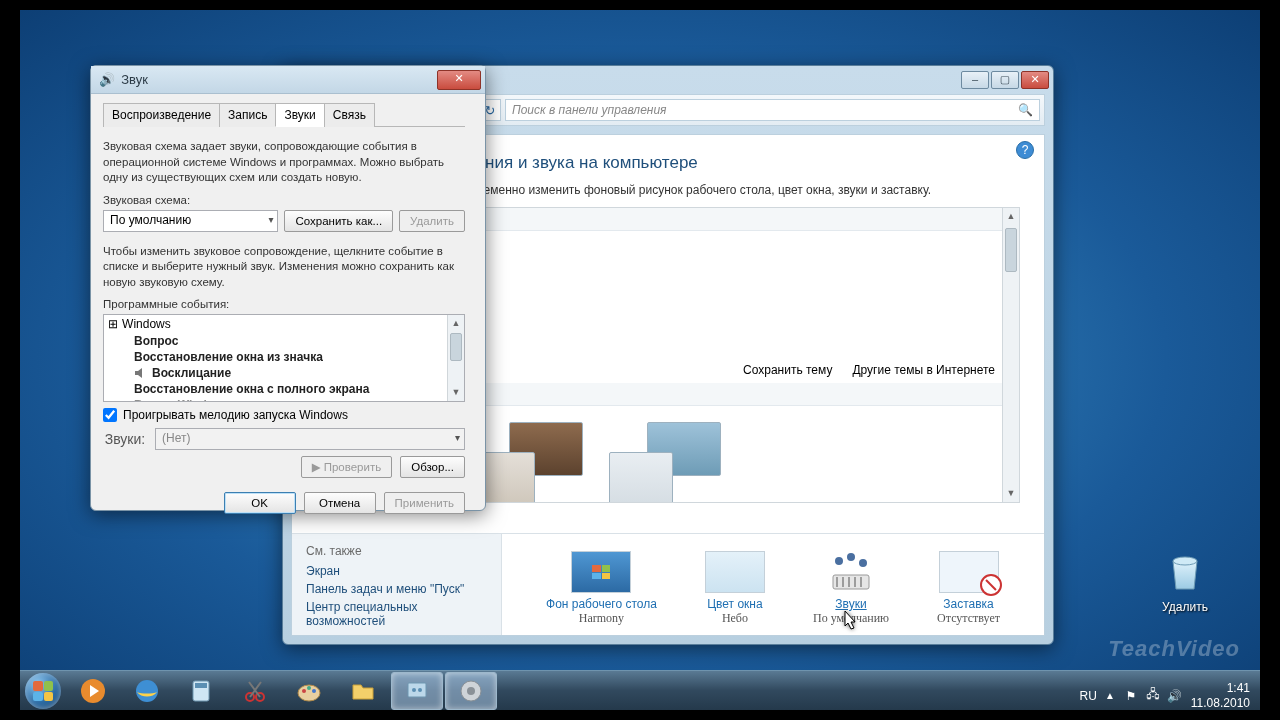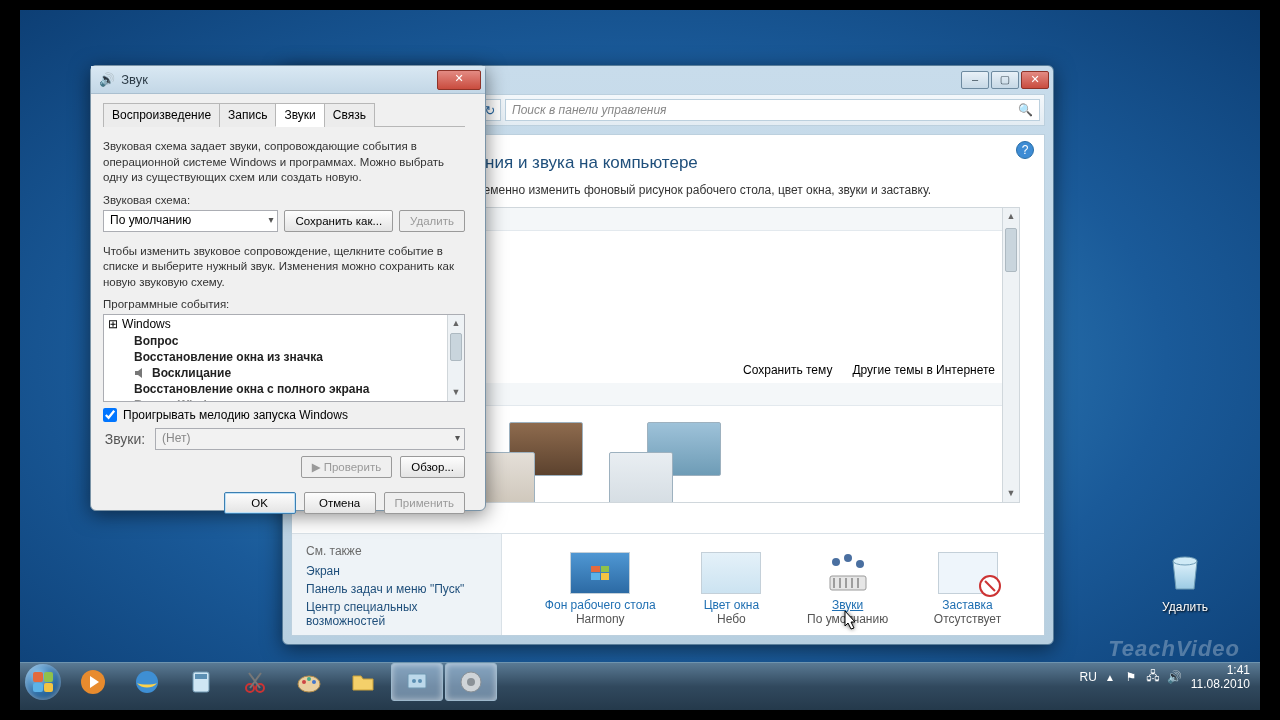--- a/index.html
+++ b/index.html
@@ -17,23 +17,23 @@
   .win-logo-bg .g { background: #7cb747; right: 0; top: 0; transform: skewY(3deg); }
   .win-logo-bg .b { background: #4aa0da; left: 0; bottom: 0; transform: skewY(3deg); }
   .win-logo-bg .y { background: #e5b530; right: 0; bottom: 0; transform: skewY(-3deg); }
 
   
   .desktop-icon { position: absolute; right: 40px; bottom: 96px; width: 70px; text-align: center; color: #fff; font-size: 12px; text-shadow: 1px 1px 2px #000; }
   .desktop-icon .bin { width: 44px; height: 44px; margin: 0 auto 4px; }
 
   
   .taskbar {
-    position: absolute; left: 0; right: 0; bottom: 0; height: 48px;
+    position: absolute; left: 0; right: 0; bottom: 0; height: 40px;
     background: linear-gradient(#5a7a94, #31495e 50%, #24394b);
-    border-top: 1px solid #6f94ae; display: flex; align-items: flex-start;
+    border-top: 1px solid #6f94ae; display: flex; align-items: flex-end;
   }
   .start-orb {
     width: 46px; height: 38px; display: flex; align-items: center; justify-content: center;
   }
   .start-orb .orb {
     width: 36px; height: 36px; border-radius: 50%;
     background: radial-gradient(circle at 35% 30%, #8fc9f2, #2a6aa3 55%, #14395d);
     display: grid; grid-template: 1fr 1fr / 1fr 1fr; gap: 1px; padding: 8px;
     box-shadow: 0 0 6px rgba(255,255,255,0.5) inset;
   }
@@ -105,21 +105,21 @@
 
   
   .bottom-row{ position:absolute; left:0; right:0; bottom:0; height:102px; border-top:1px solid #d9e1e7; display:flex;}
   .seealso{ width:210px; background:#eef3f7; border-right:1px solid #d9e1e7; padding:10px 14px; font-size:12px;}
   .seealso .hdr{color:#6a6a6a; margin-bottom:6px;}
   .seealso .lnk{color:#1f4f7b; margin:4px 0; cursor:pointer;}
   .quick{flex:1; display:flex; justify-content:space-around; align-items:center; padding:6px 20px;}
   .quick-item{ text-align:center; font-size:12px;margin-top:8px; }
   .quick-item .ic{width:60px;height:42px;margin:0 auto 4px;border:1px solid #c4d0d9; background:#eef5fb; position:relative;}
   .quick-item .t1{color:#1f6fb2; cursor:pointer;}
-  .quick-item .t2{color:#555;}
+  .quick-item .t2{color:#555;font-family:Liberation Serif, serif;}
 
   
   .window.sound { left: 70px; top: 55px; width: 396px; height: 446px; background:#f0f0f0; border-color:#7a93a6;}
   .sound .titlebar{ height:28px; background:linear-gradient(#d9e8f3,#c3d7e6); border-bottom:1px solid #aabfcf; justify-content:flex-start; padding-left:8px;}
   .sound .titlebar .ttl{font-size:13px; color:#2c3b47; display:flex; align-items:center; gap:6px;}
   .sound .titlebar .spacer{flex:1;}
   .sound .titlebar .titlebtn.close{width:44px;height:20px;}
   .sound-body{ padding: 8px 20px 10px 12px; }
   .tabs{ display:flex; border-bottom:1px solid #b7b7b7; font-size:12px; margin-bottom:10px;}
   .tab{ padding:4px 8px; border:1px solid #b7b7b7; border-bottom:none; background:#ececec; margin-right:-1px; position:relative; top:1px; cursor:pointer;}

